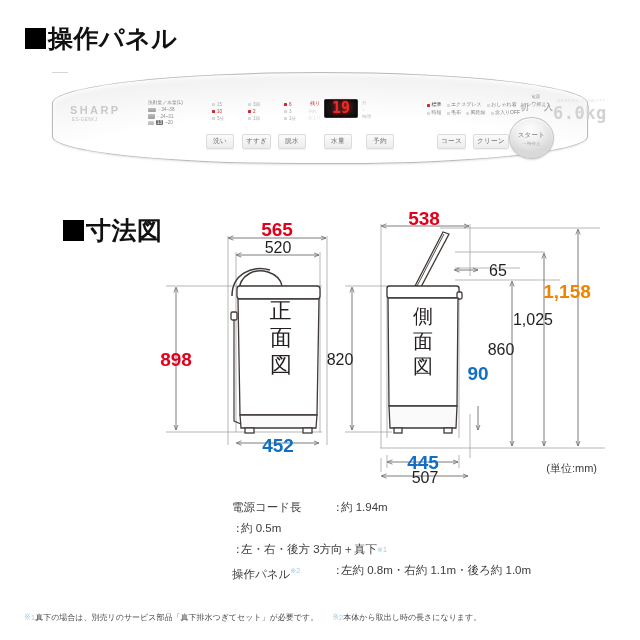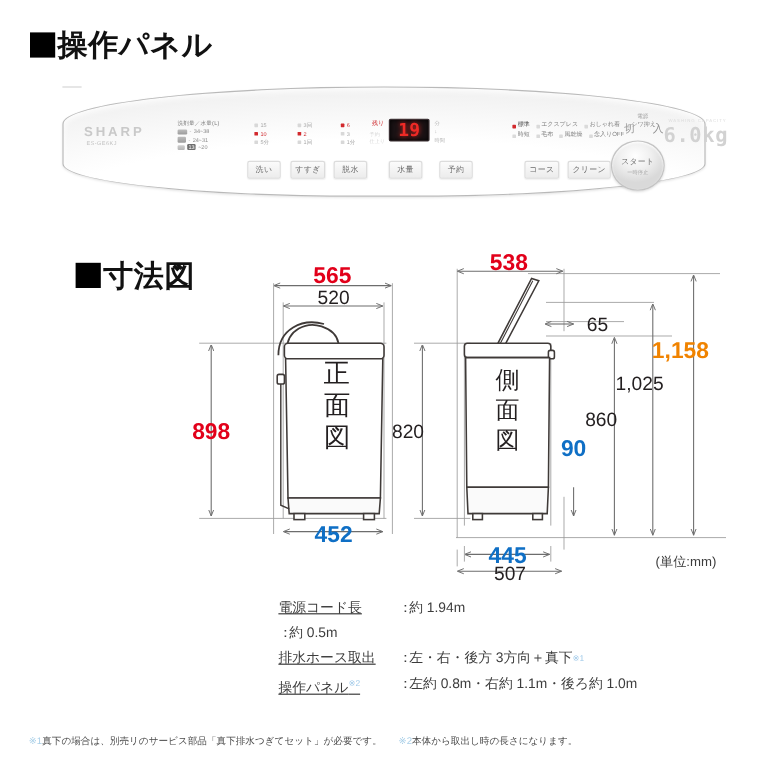--- a/index.html
+++ b/index.html
@@ -177,21 +177,21 @@
 
   
   #dim-svg { position: absolute; left: 0; top: 200px; }
 
   
   #spec-list { position: absolute; left: 232px; top: 497px; }
   .spec-row {
     display: flex; font-size: 11.5px; color: #3c3c3c;
     line-height: 21px; white-space: nowrap;
   }
-  .spec-row .sl { width: 100px; text-decoration: underline; }
+  .spec-row .sl { width: 100px; }
   .spec-row .sc { width: 9px; }
   .spec-row .sv { }
   .sup { font-size: 7px; color: #9ec8e8; vertical-align: super; }
 
   
   #footnotes {
     position: absolute; left: 24px; top: 612px;
     font-size: 8px; color: #4a4a4a; white-space: nowrap;
   }
   #footnotes .fn-mark { color: #a8cfe8; }
@@ -487,21 +487,20 @@
   <div class="spec-row">
     <span class="sl">電源コード長</span>
     <span class="sc">：</span>
     <span class="sv">約 1.94m</span>
   </div>
   <div class="spec-row">
     <span class="sc">：</span>
     <span class="sv">約 0.5m</span>
   </div>
   <div class="spec-row">
-    <span class="sl">排水ホース取出</span>
     <span class="sc">：</span>
     <span class="sv">左・右・後方 3方向＋真下</span>
       <span class="sup">※1</span>
   </div>
   <div class="spec-row">
     <span class="sl"><span>操作パネル</span><span class="sup">※2</span></span>
     <span class="sc">：</span>
     <span class="sv">左約 0.8m・右約 1.1m・後ろ約 1.0m</span>
   </div>
 </div>

